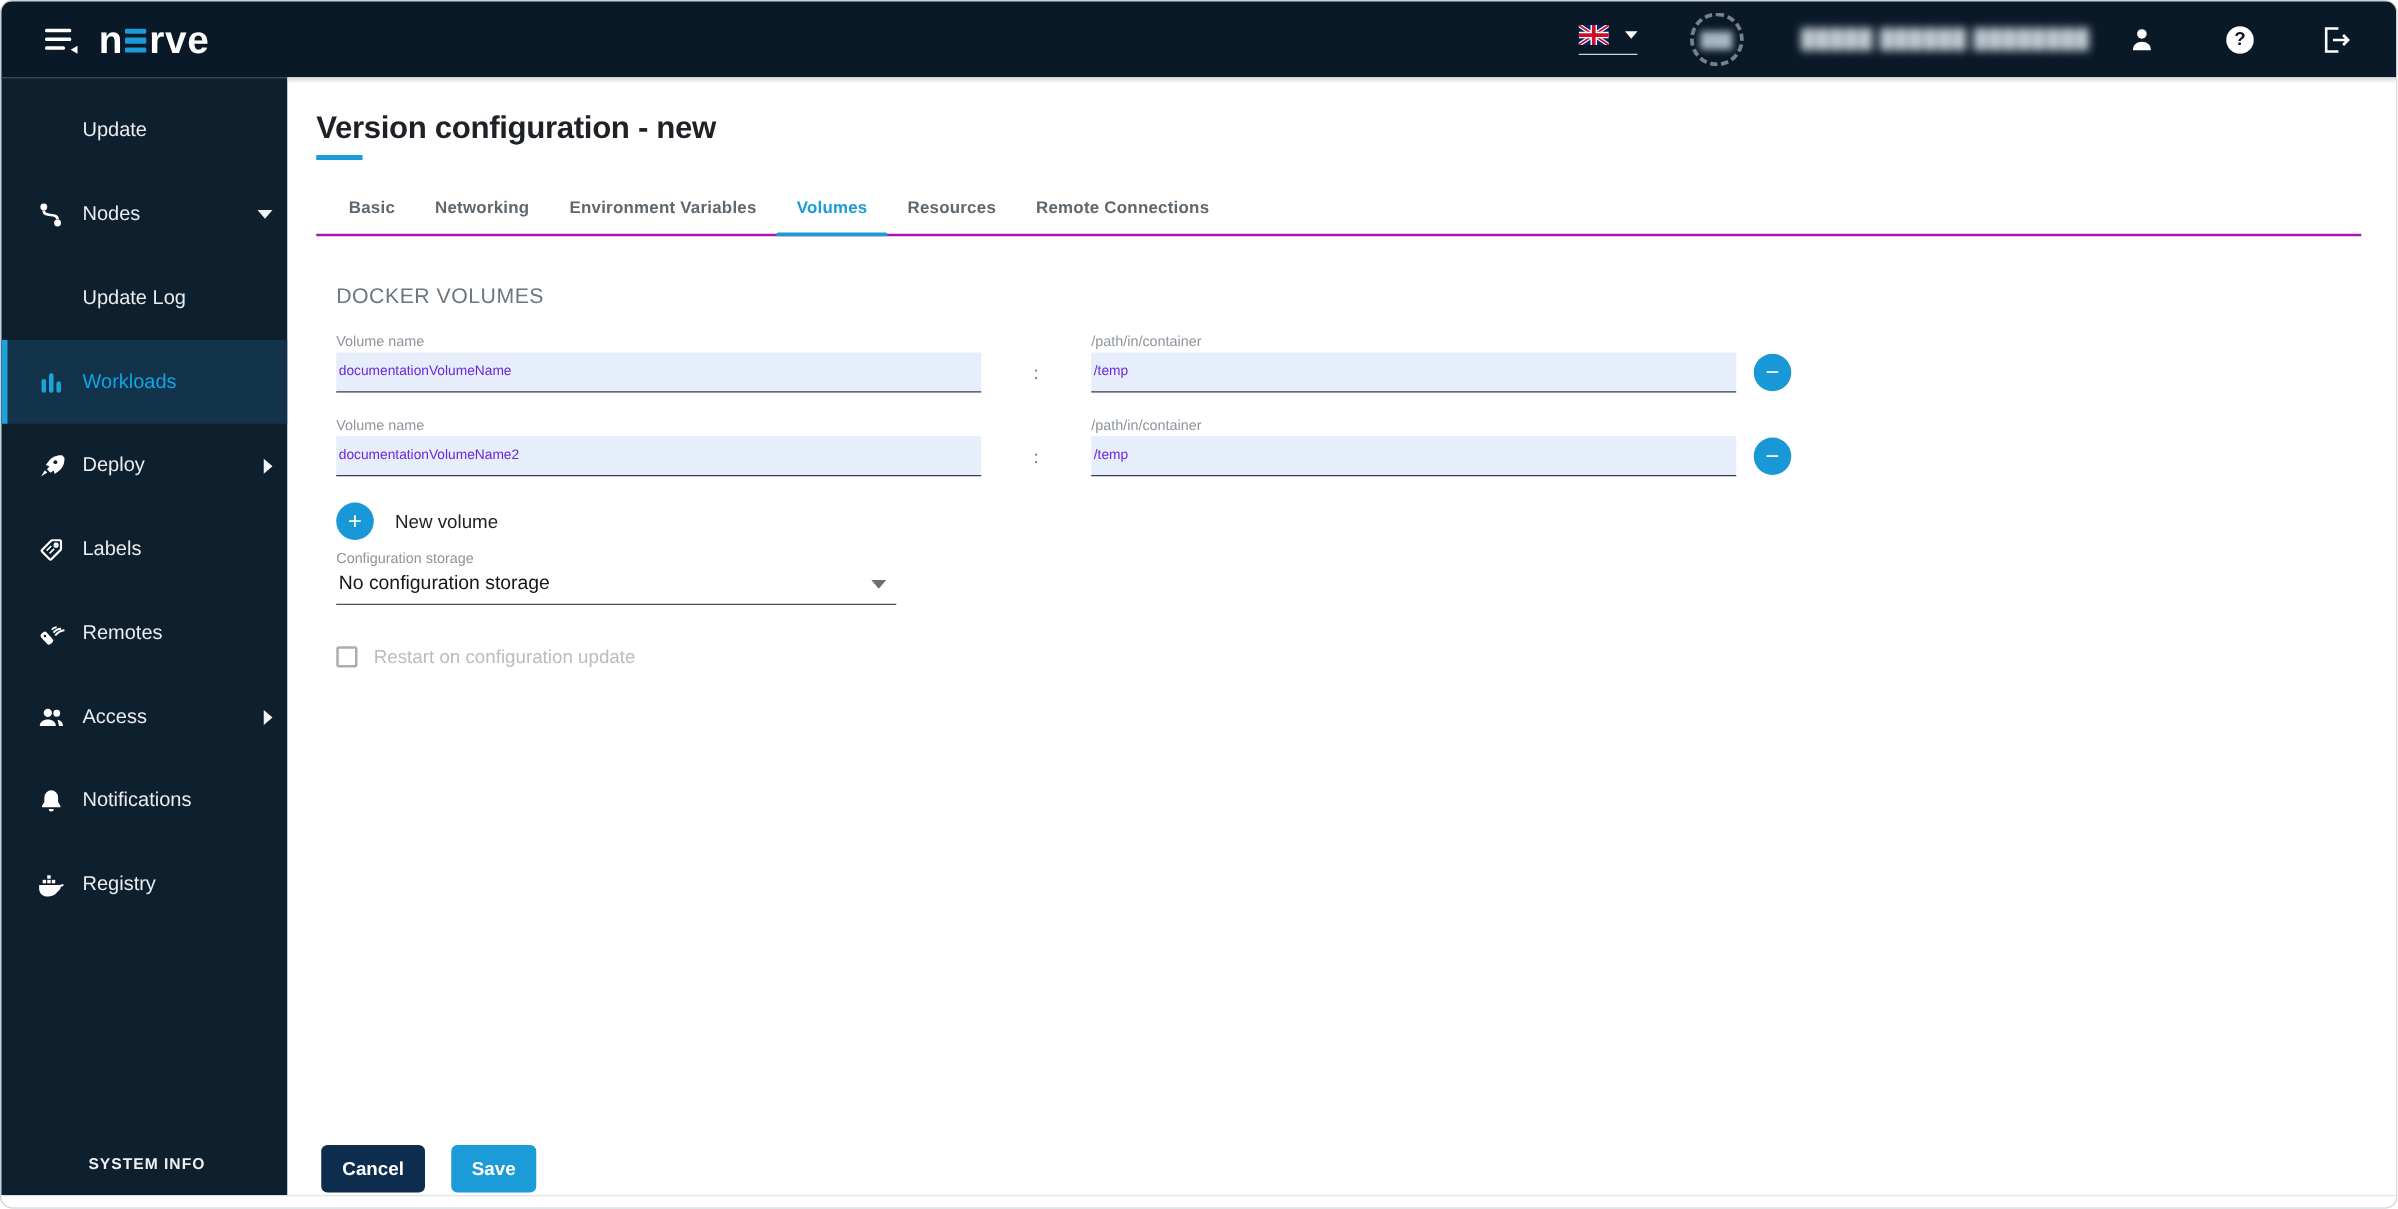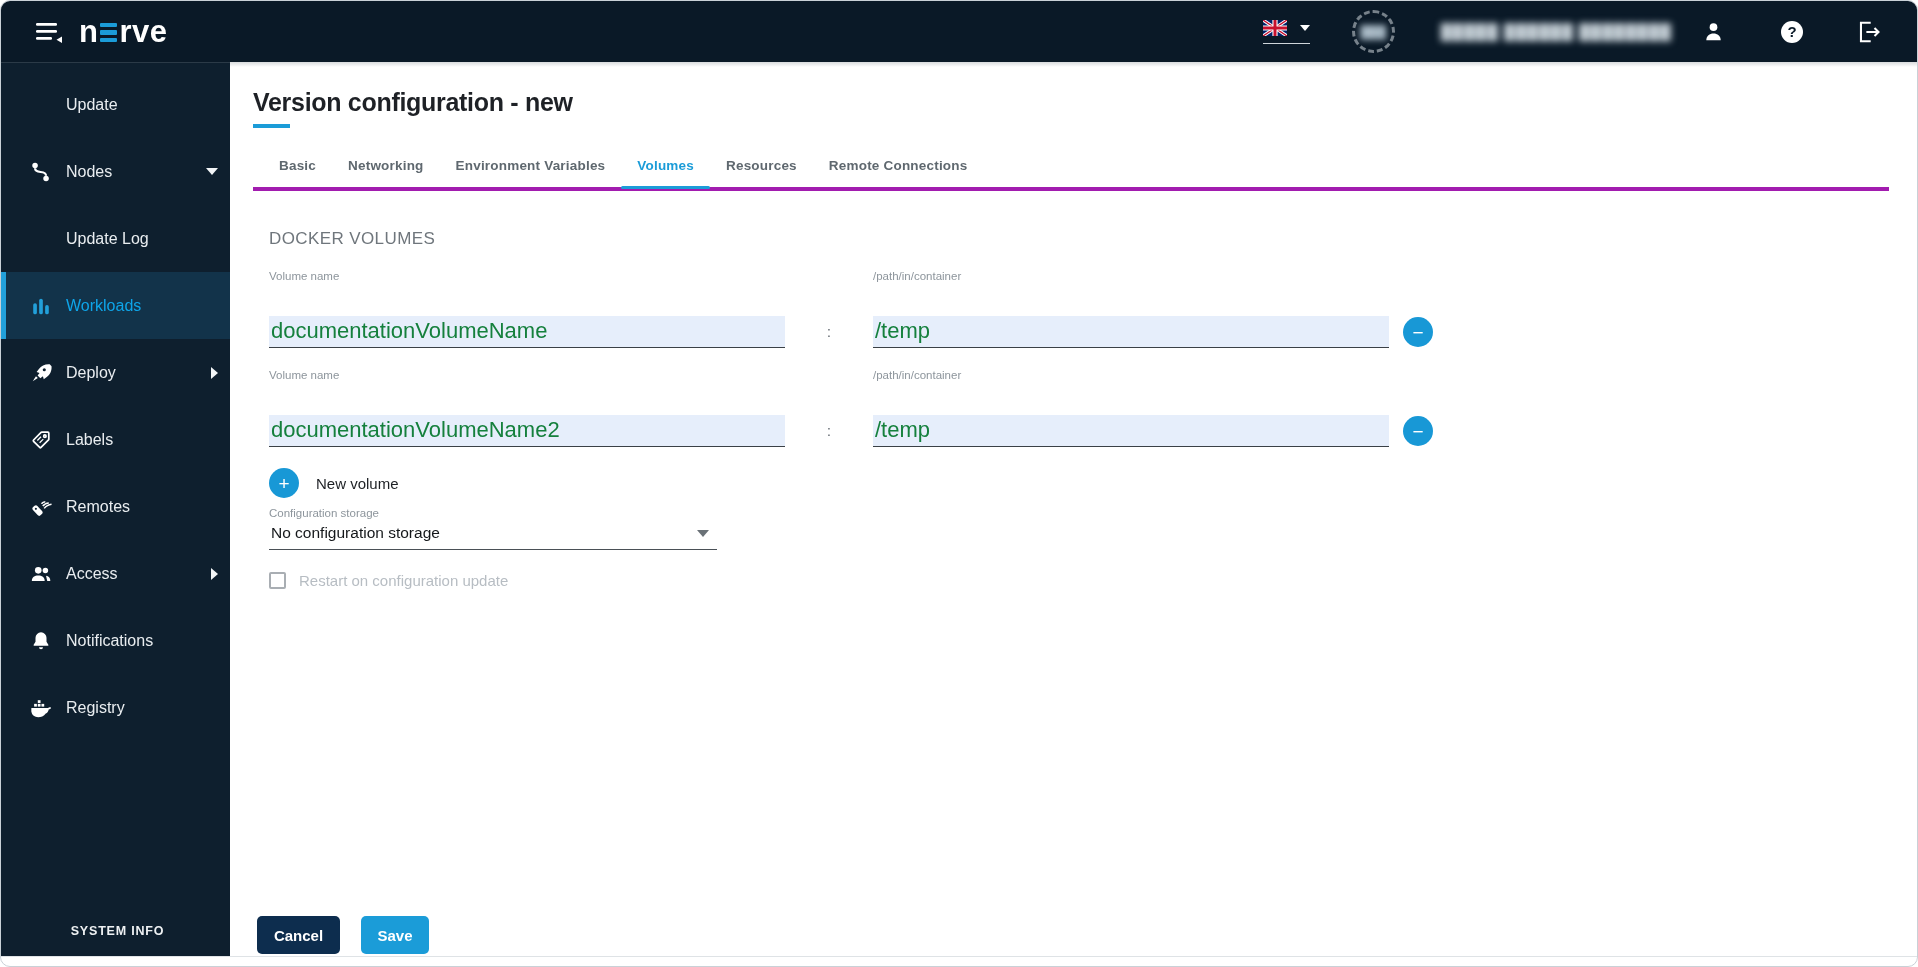--- a/index.html
+++ b/index.html
@@ -36,41 +36,41 @@
   .side-item.active{ background:#12334a; border-left:5px solid #22a0da; padding-left:23px; }
   .side-item.active .s-label{ color:#0ea5e9; }
   .chev-down{ margin-left:auto; width:0; height:0; border-left:6px solid transparent; border-right:6px solid transparent; border-top:7px solid #f2f5f7; }
   .chev-right{ margin-left:auto; width:0; height:0; border-top:6px solid transparent; border-bottom:6px solid transparent; border-left:7px solid #f2f5f7; }
   .system-info{ position:absolute; bottom:18px; left:4px; right:0; text-align:center; color:#eef1f3; font-size:12.5px; font-weight:bold; letter-spacing:0.8px; }
   
   .main{ position:relative; flex:1; background:#fff; padding:0 28px 0 23px; }
   .main::before{ content:''; position:absolute; top:0; left:0; right:0; height:5px; background:linear-gradient(#d8dbdd, rgba(255,255,255,0)); }
   .page-title{ margin-top:26px; font-size:25px; font-weight:bold; color:#1e2126; letter-spacing:-0.3px; }
   .title-underline{ width:37px; height:4px; background:#1b9cd8; margin-top:7px; }
-  .tabs-row{ margin-top:30px; border-bottom:4px solid #a21caf; }
+  .tabs-row{ margin-top:30px; border-bottom:2px solid #a21caf; }
   .tabs{ display:flex; margin-left:10px; }
   .tab{ padding:0 16px 14px; font-size:13.5px; font-weight:bold; color:#5f686f; letter-spacing:0.2px; cursor:pointer; position:relative; background:none; border:none; font-family:inherit; }
   .tab.active{ color:#1b9cd8; }
   .tab.active::after{ content:''; position:absolute; left:0; right:0; bottom:-2px; height:3px; background:#1b9cd8; border-radius:2px; }
   .section{ margin-left:16px; }
   .section-title{ margin-top:38px; font-size:17px; color:#6f767c; letter-spacing:0.4px; }
   .vol-row{ display:flex; align-items:flex-end; margin-top:21px; }
   .field-group{ width:516px; }
   .field-label{ font-size:11.5px; color:#8d959c; margin-bottom:2px; }
-  .field{ width:100%; height:32px; background:#e6eefb; border:none; border-bottom:1px solid #3a4046; font-size:22px; color:#15803d; padding:0 8px 2px 2px; font-family:inherit;margin-top:32px; }
+  .field{ width:100%; height:32px; background:#e6eefb; border:none; border-bottom:1px solid #3a4046; font-size:11px; color:#6d28d9; padding:0 8px 2px 2px; font-family:inherit; }
   .colon{ width:88px; text-align:center; color:#5a6169; padding-bottom:8px; font-size:14px; }
   .circle-btn{ width:30px; height:30px; border-radius:50%; background:#1898d6; color:#fff; border:none; cursor:pointer; display:flex; align-items:center; justify-content:center; font-size:19px; line-height:1; flex:none; }
   .minus-btn{ margin-left:14px; margin-bottom:1px; }
   .new-volume{ display:flex; align-items:center; margin-top:21px; background:none; border:none; cursor:pointer; padding:0; font-family:inherit; }
   .new-volume .nv-label{ margin-left:17px; font-size:15px; color:#1d2024; }
   .config{ margin-top:9px; }
   .select-row{ width:448px; display:flex; align-items:center; border-bottom:1px solid #4a5056; padding:3px 8px 7px 2px; cursor:pointer; }
   .select-value{ font-size:15.5px; color:#14171a; }
   .select-caret{ margin-left:auto; width:0; height:0; border-left:6px solid transparent; border-right:6px solid transparent; border-top:7px solid #6a7177; }
-  .checkbox-row{ margin-top:22px; display:flex; align-items:flex-start; }
+  .checkbox-row{ margin-top:33px; display:flex; align-items:flex-start; }
   .cb{ width:17px; height:17px; border:2px solid #a9aeb3; border-radius:2px; background:#fff; flex:none; }
   .cb-label{ margin-left:13px; font-size:15px; color:#b7bdc3; }
   .footer-btns{ position:absolute; left:27px; bottom:2px; display:flex; gap:21px; }
   .btn{ height:38px; border:none; border-radius:5px; color:#fff; font-size:15px; font-weight:bold; font-family:inherit; cursor:pointer; }
   .btn-cancel{ width:83px; background:#0d2d4e; }
   .btn-save{ width:68px; background:#1b9cd8; }
 </style>
 </head>
 <body>
 

